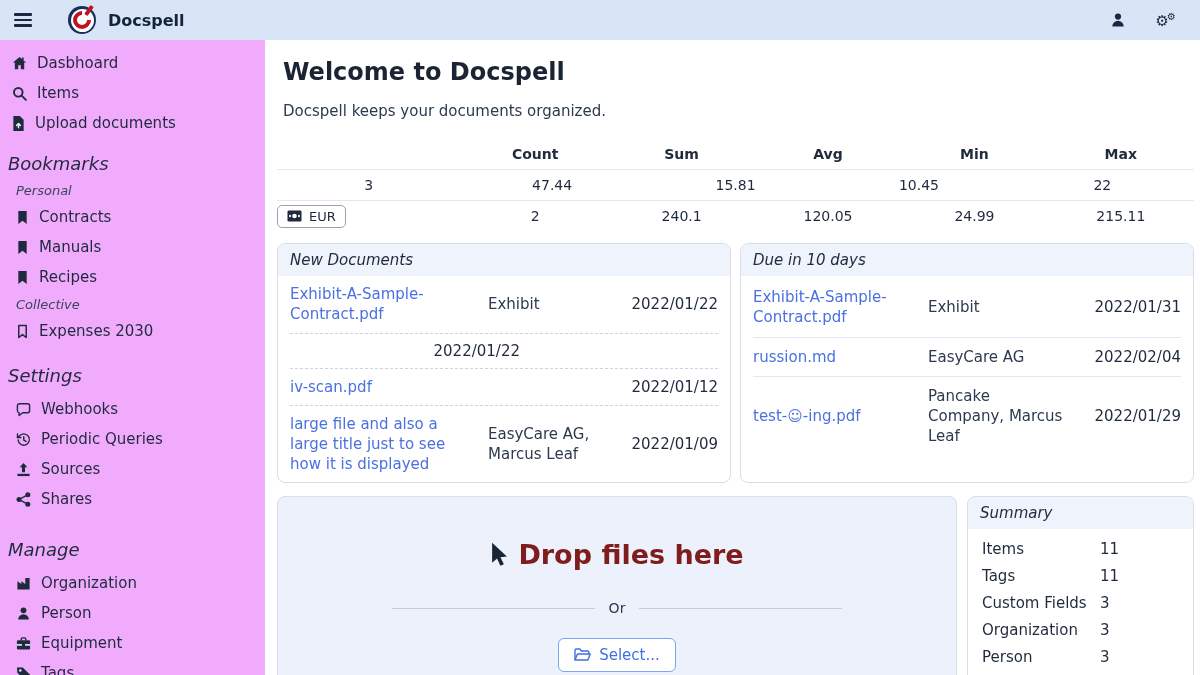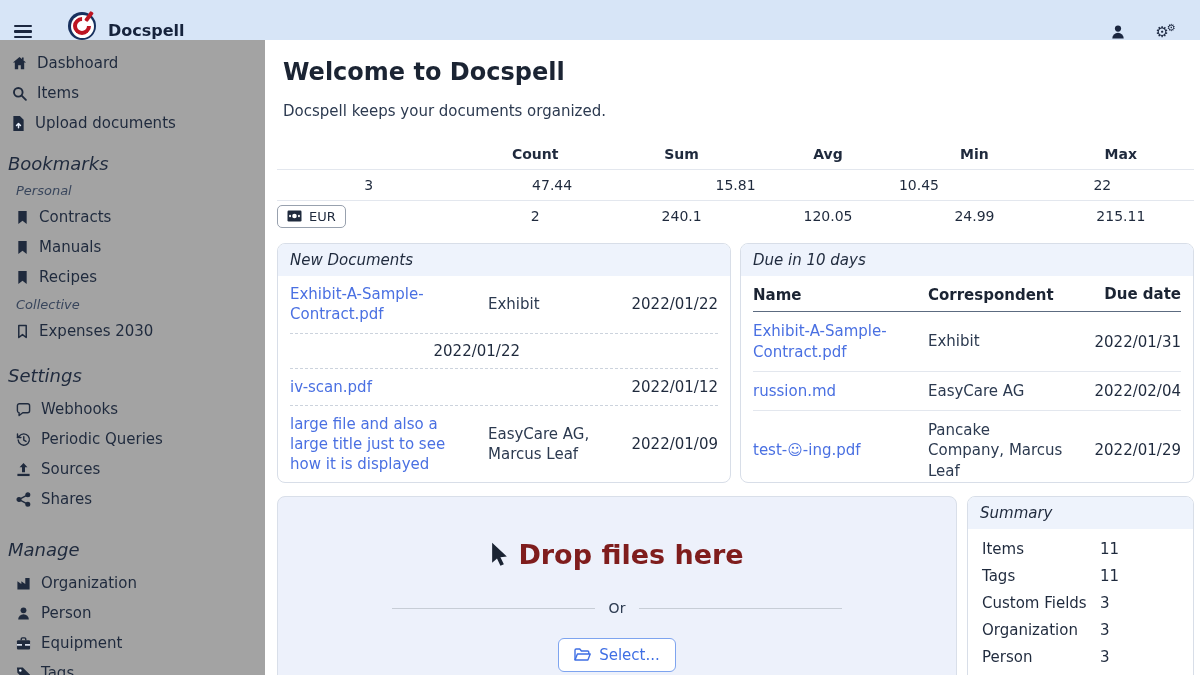--- a/index.html
+++ b/index.html
@@ -3,38 +3,38 @@
 <meta charset="utf-8">
 <style>
   * { margin:0; padding:0; box-sizing:border-box; }
   html,body { width:1200px; height:675px; overflow:hidden; }
   body {
     font-family:"DejaVu Sans","Liberation Sans",sans-serif;
     background:#fff; color:#1f2a3d; font-size:15px;
   }
   
   .topbar {
-    height:40px; background:#d7e5f7; display:flex; align-items:flex-end;
+    height:40px; background:#d7e5f7; display:flex; align-items:center;
     padding:0 14px; gap:10px;
   }
   .hamburger { width:18px; display:flex; flex-direction:column; gap:3px; cursor:pointer; padding:2px 0;}
   .hamburger span { height:2.4px; background:#1b2740; border-radius:1px; }
   .logo { width:28px; height:28px; border-radius:50%; background:#17305e; position:relative; margin-left:26px; flex:none;}
   .logo i { position:absolute; inset:2.5px; border-radius:50%; background:#fff; }
   .logo b { position:absolute; inset:5px; border-radius:50%; border:4.5px solid #bd1522; border-top-color:transparent; transform:rotate(45deg); }
   .logo u { position:absolute; width:4px; height:11px; background:#bd1522; top:-1px; right:5px; transform:rotate(35deg); border-radius:1px;}
   .topbar-title { font-weight:bold; font-size:16px; color:#16233c; margin-left:2px; }
   .topbar-spacer { flex:1; }
   .topbar-icon { color:#1b2740; display:flex; align-items:center; padding:0 10px; cursor:pointer; }
   .cogs { font-size:15px; line-height:1; color:#1b2740; }
   .cogs .sm { font-size:10px; vertical-align:6px; margin-left:-2px; }
 
   
   .shell { display:flex; height:635px; }
-  .sidebar { width:265px; background:#a3a3a3; padding:8px 0 0 0; flex:none; overflow:hidden; }
+  .sidebar { width:265px; background:#f0abfc; padding:8px 0 0 0; flex:none; overflow:hidden; }
   .main { flex:1; background:#fff; padding:10px 6px 0 12px; overflow:hidden; }
 
   
   .side-item { display:flex; align-items:center; gap:10px; height:30px; padding:0 12px; cursor:pointer; color:#1f2a3d; font-size:15px; }
   .side-item svg { flex:none; }
   .side-header { font-style:italic; font-size:18px; color:#1f2a3d; padding:4px 8px; margin-top:10px; height:30px; display:flex; align-items:center; font-weight:500;}
   .side-sub { font-style:italic; font-size:13px; color:#39465c; padding:2px 16px; height:24px; display:flex; align-items:center; }
   .side-item.indent { padding-left:16px; }
 
   
@@ -305,25 +305,20 @@
               <div class="ndoc-corr">EasyCare AG, Marcus Leaf</div>
               <div class="ndoc-date">2022/01/09</div>
             </div>
 
           </div>
       </div>
 
       <div class="panel half">
         <div class="panel-head">Due in 10 days</div>
         <div class="due-body">
-          <div class="due-hrow">
-            <div class="due-c1">Name</div>
-            <div class="due-c2" style="color:#1b2433">Correspondent</div>
-            <div class="due-c3">Due date</div>
-          </div>
           <div>
 
               <div class="due-row">
                 <div class="due-c1"><a class="doc-link">Exhibit-A-Sample-Contract.pdf</a></div>
                 <div class="due-c2">Exhibit</div>
                 <div class="due-c3">2022/01/31</div>
               </div>
 
               <div class="due-row">
                 <div class="due-c1"><a class="doc-link">russion.md</a></div>

